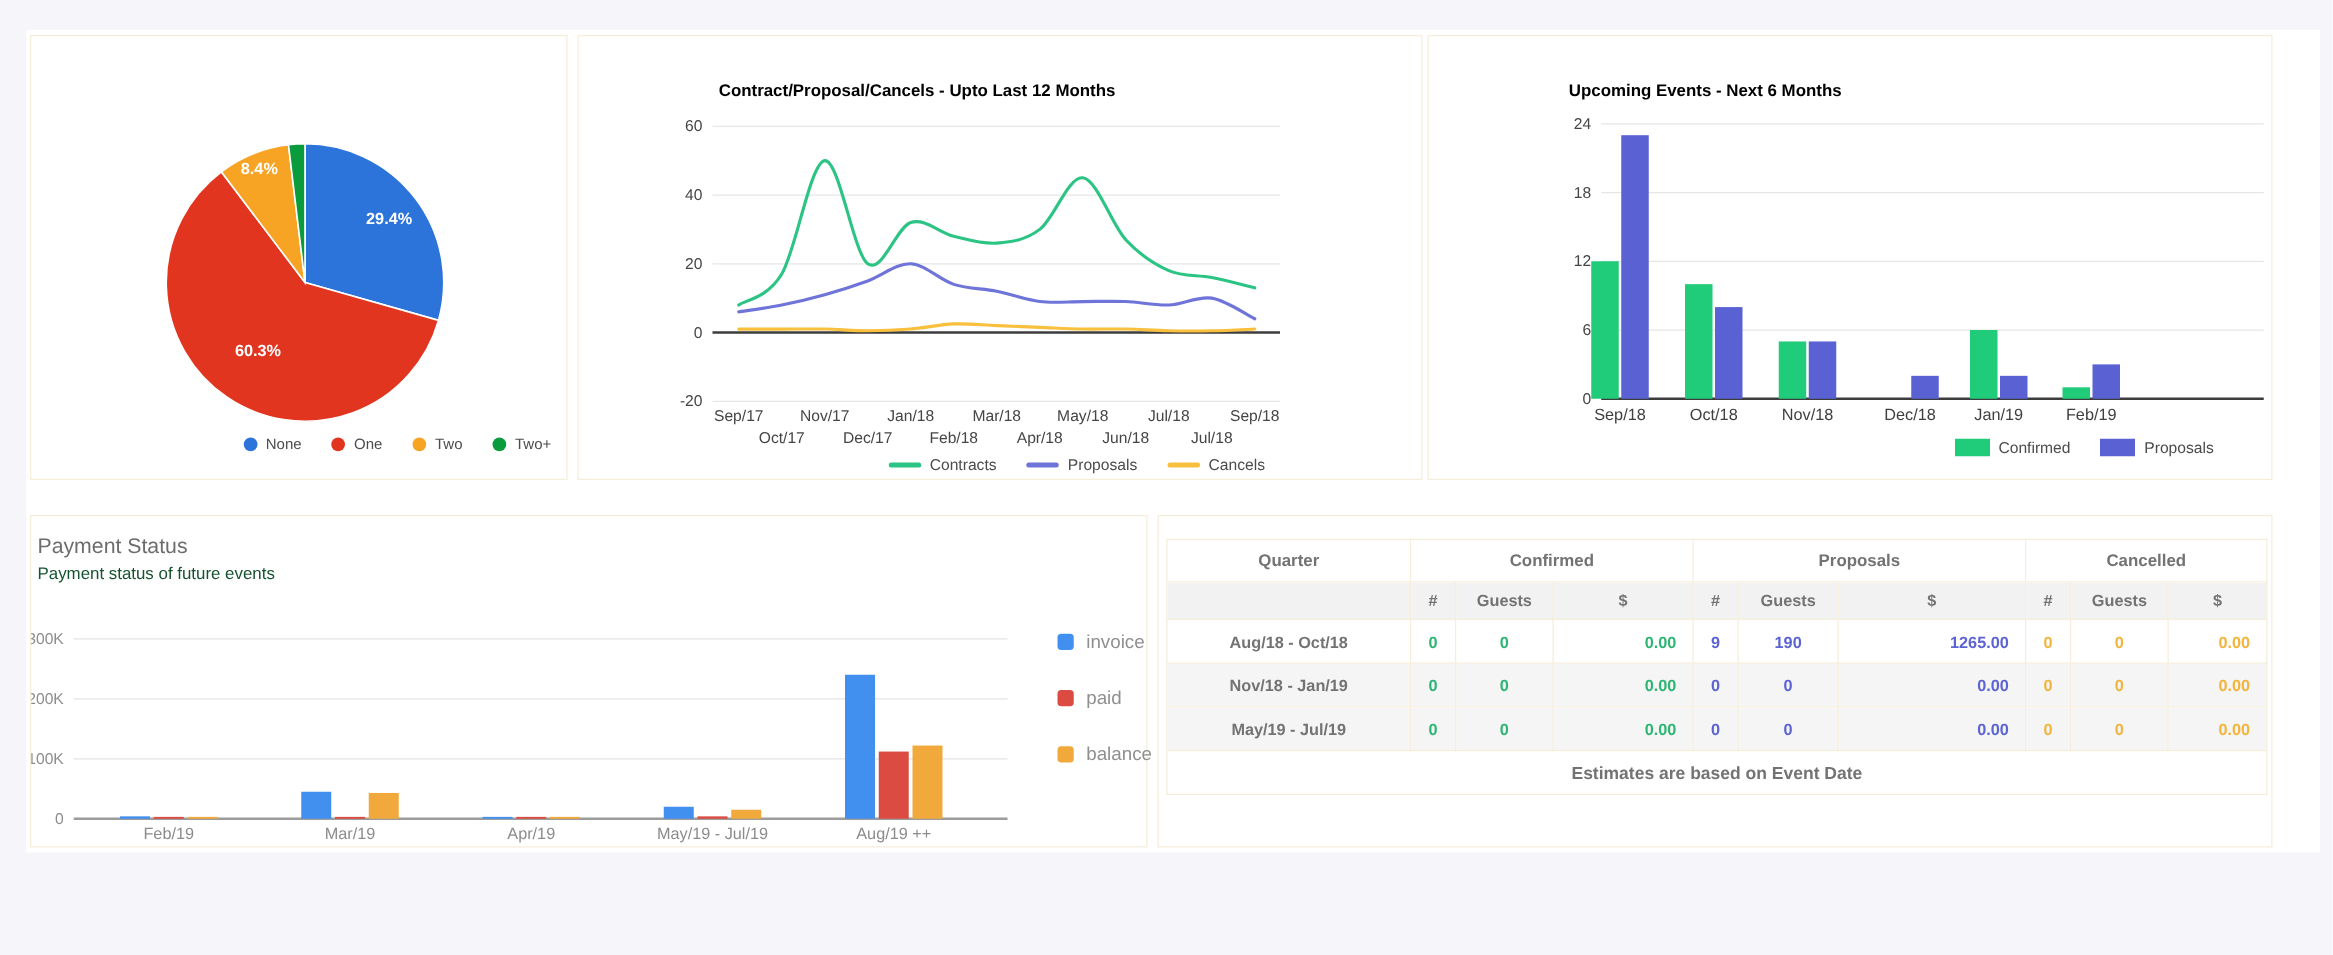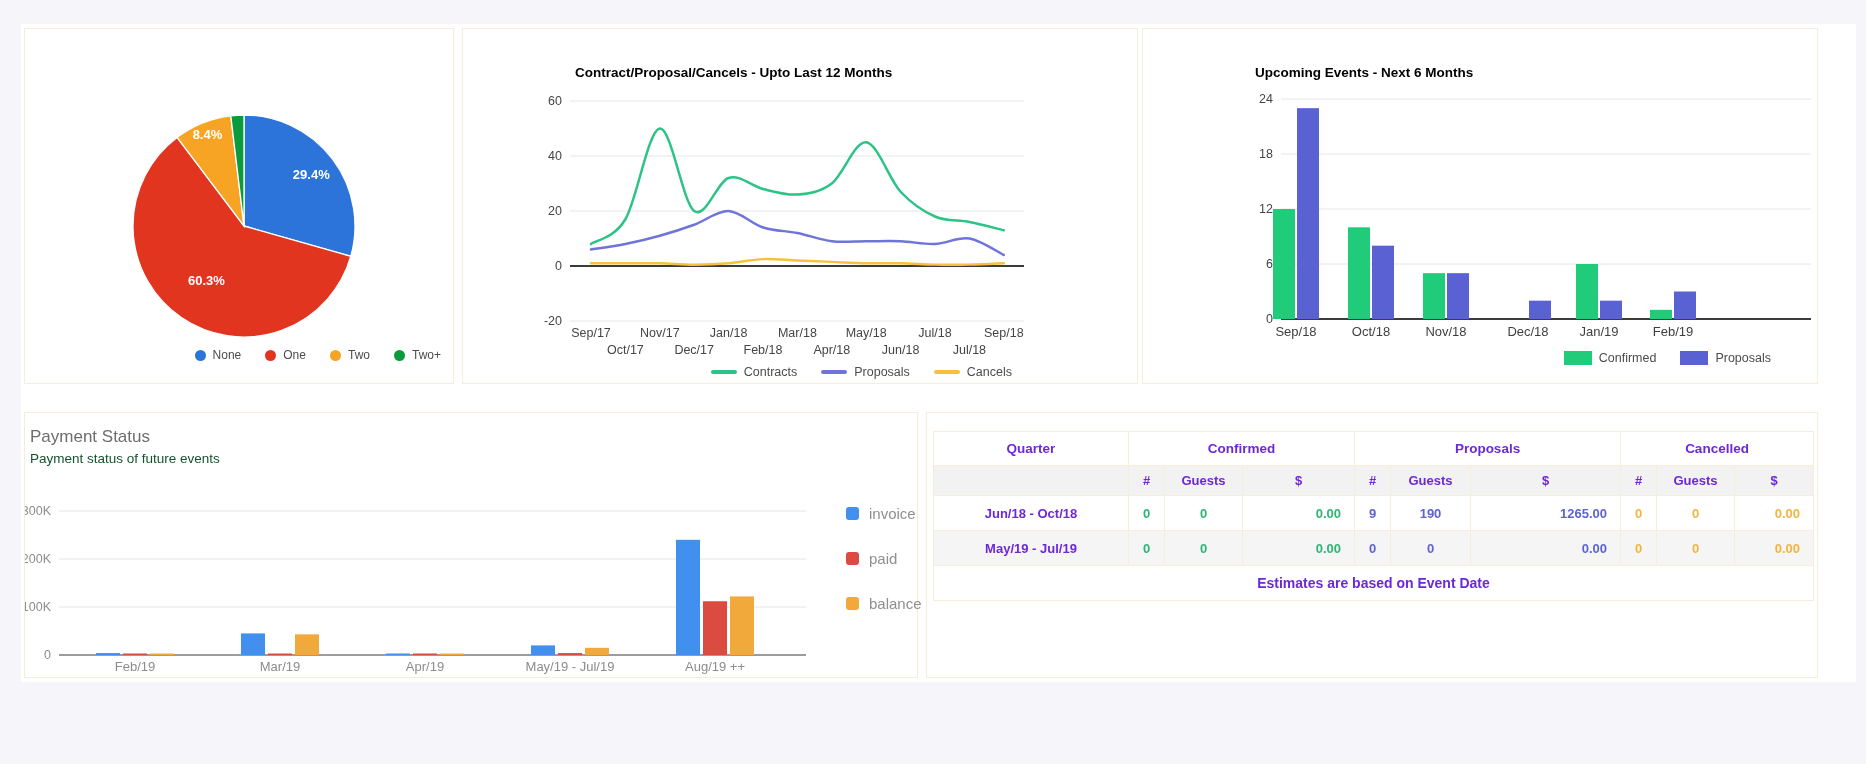--- a/index.html
+++ b/index.html
@@ -20,21 +20,21 @@
   .lineswatch{width:26px;height:4px;border-radius:2px}
   .sq{width:28px;height:14px}
   #legend-pie{left:0;top:319px;width:428px;font-size:12px}
   #legend-line{left:107px;top:336px;width:454px}
   #legend-events{left:100px;top:322px;width:540px}
   .pay-title{position:absolute;left:5px;top:14px;font-size:17px;color:#6d6d6d}
   .pay-sub{position:absolute;left:5px;top:38px;font-size:13.5px;color:#14532d}
   .pay-legend-item{position:absolute;left:821px;display:flex;align-items:center;font-size:15px;color:#8f8f8f}
   .pay-legend-item .mark{width:13px;height:13px;border-radius:3px;margin-right:10px;flex:none}
   #card-table table{position:absolute;left:6px;top:18px;width:880px;border-collapse:collapse;font-size:13px;table-layout:fixed}
-  #card-table th,#card-table td{border:1px solid #f6eedb;font-weight:700;text-align:center;color:#6d28d9;overflow:hidden;white-space:nowrap}
+  #card-table th,#card-table td{border:1px solid #f6eedb;font-weight:700;text-align:center;color:#737373;overflow:hidden;white-space:nowrap}
   #card-table thead tr.gh th{height:34px;font-size:13.5px;background:#ffffff}
   #card-table thead tr.sh th{height:30px;background:#f2f2f2}
   #card-table tbody td{height:35px}
   #card-table tbody tr.alt td{background:#f5f5f5}
   #card-table td.r{text-align:right;padding-right:13px}
   #card-table td.c-g{color:#2db673}
   #card-table td.c-p{color:#5c63d2}
   #card-table td.c-o{color:#f2b43c}
   #card-table tfoot td{height:35px;font-size:14px;background:#ffffff}
 </style>
@@ -248,43 +248,55 @@
           <th>#</th>
           <th>Guests</th>
           <th>$</th>
           <th>#</th>
           <th>Guests</th>
           <th>$</th>
         </tr>
       </thead>
       <tbody>
         <tr>
-          <td>Jun/18 - Oct/18</td>
+          <td>Aug/18 - Oct/18</td>
           <td class="c-g">0</td>
           <td class="c-g">0</td>
           <td class="c-g r">0.00</td>
           <td class="c-p">9</td>
           <td class="c-p">190</td>
           <td class="c-p r">1265.00</td>
           <td class="c-o">0</td>
           <td class="c-o">0</td>
           <td class="c-o r">0.00</td>
         </tr>
         <tr class="alt">
-          <td>May/19 - Jul/19</td>
+          <td>Nov/18 - Jan/19</td>
           <td class="c-g">0</td>
           <td class="c-g">0</td>
           <td class="c-g r">0.00</td>
           <td class="c-p">0</td>
           <td class="c-p">0</td>
           <td class="c-p r">0.00</td>
           <td class="c-o">0</td>
           <td class="c-o">0</td>
           <td class="c-o r">0.00</td>
         </tr>
+        <tr class="alt">
+          <td>May/19 - Jul/19</td>
+          <td class="c-g">0</td>
+          <td class="c-g">0</td>
+          <td class="c-g r">0.00</td>
+          <td class="c-p">0</td>
+          <td class="c-p">0</td>
+          <td class="c-p r">0.00</td>
+          <td class="c-o">0</td>
+          <td class="c-o">0</td>
+          <td class="c-o r">0.00</td>
+        </tr>
       </tbody>
       <tfoot>
         <tr>
           <td colspan="10">Estimates are based on Event Date</td>
         </tr>
       </tfoot>
     </table>
 </section>
 
 </body></html>

